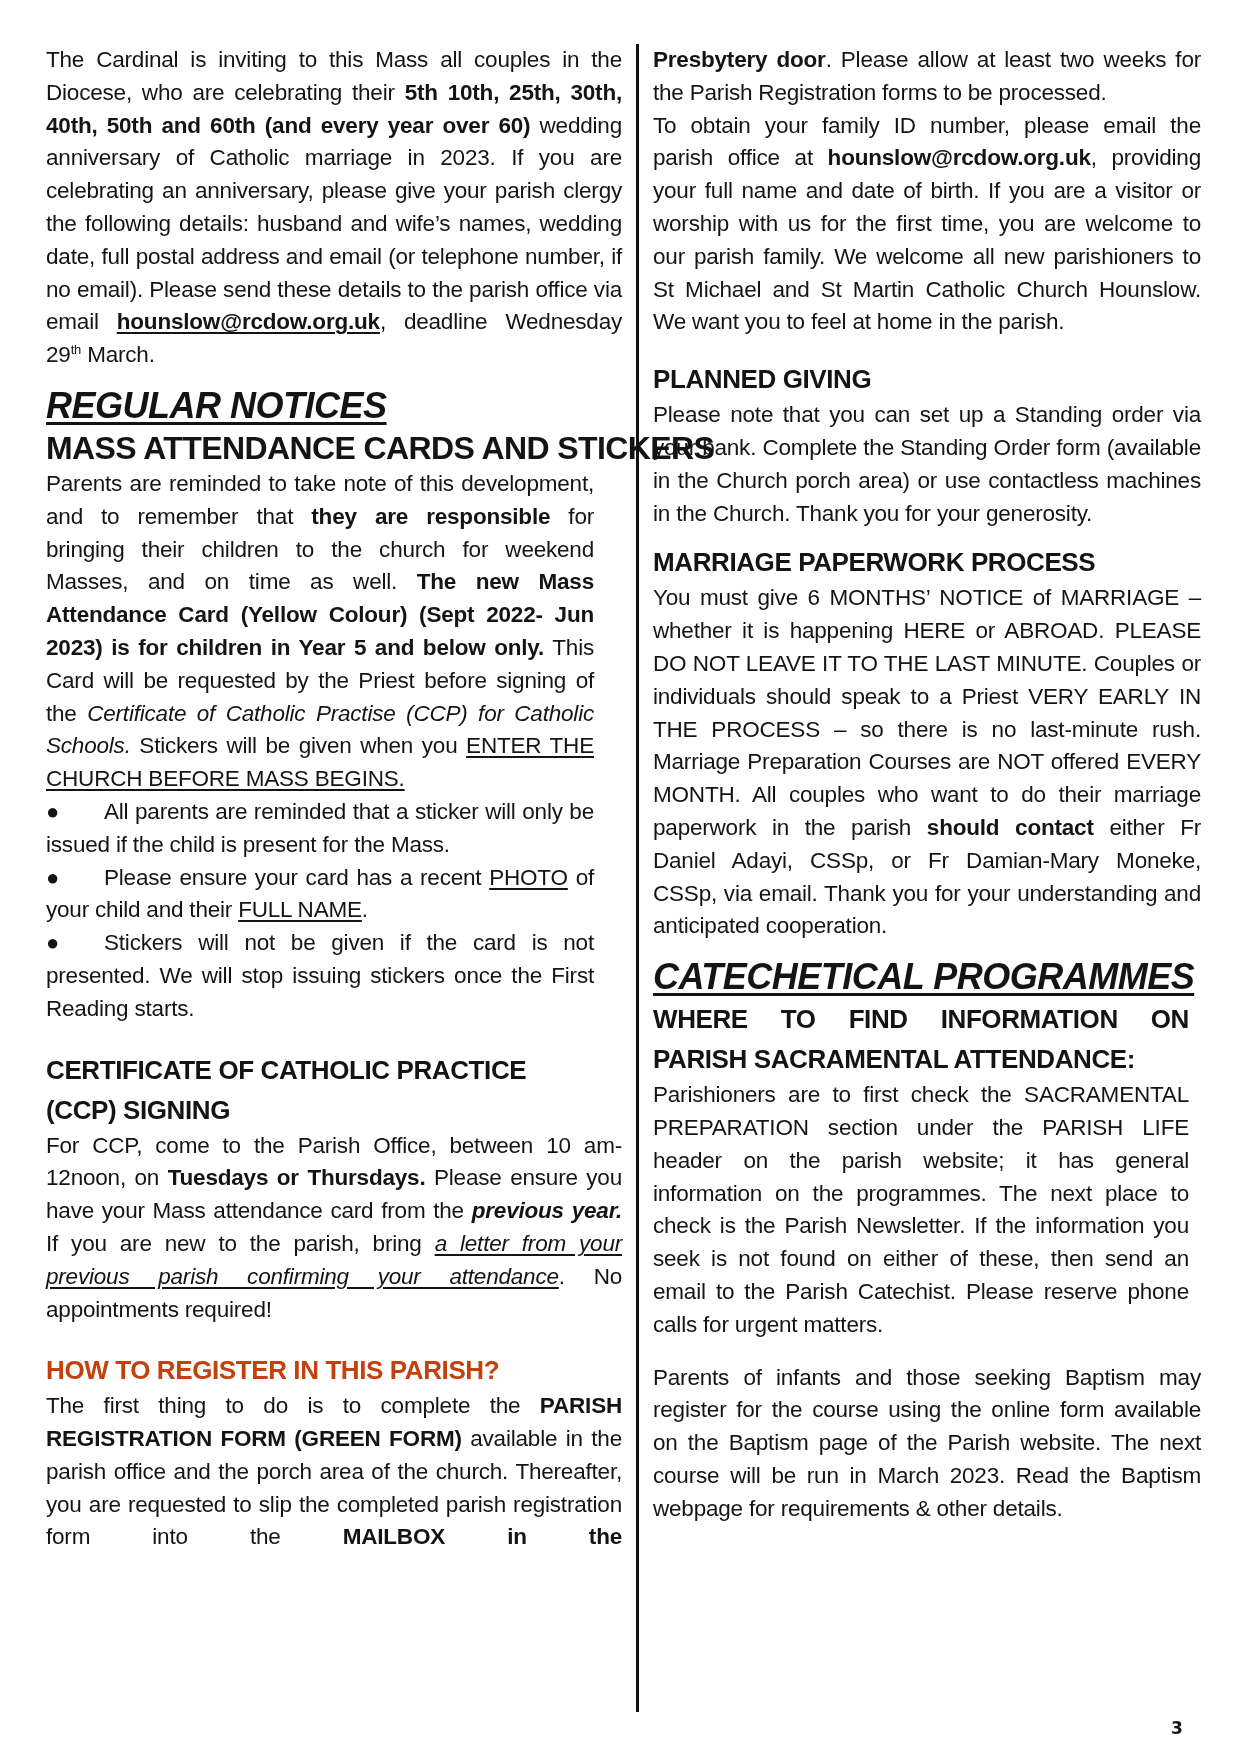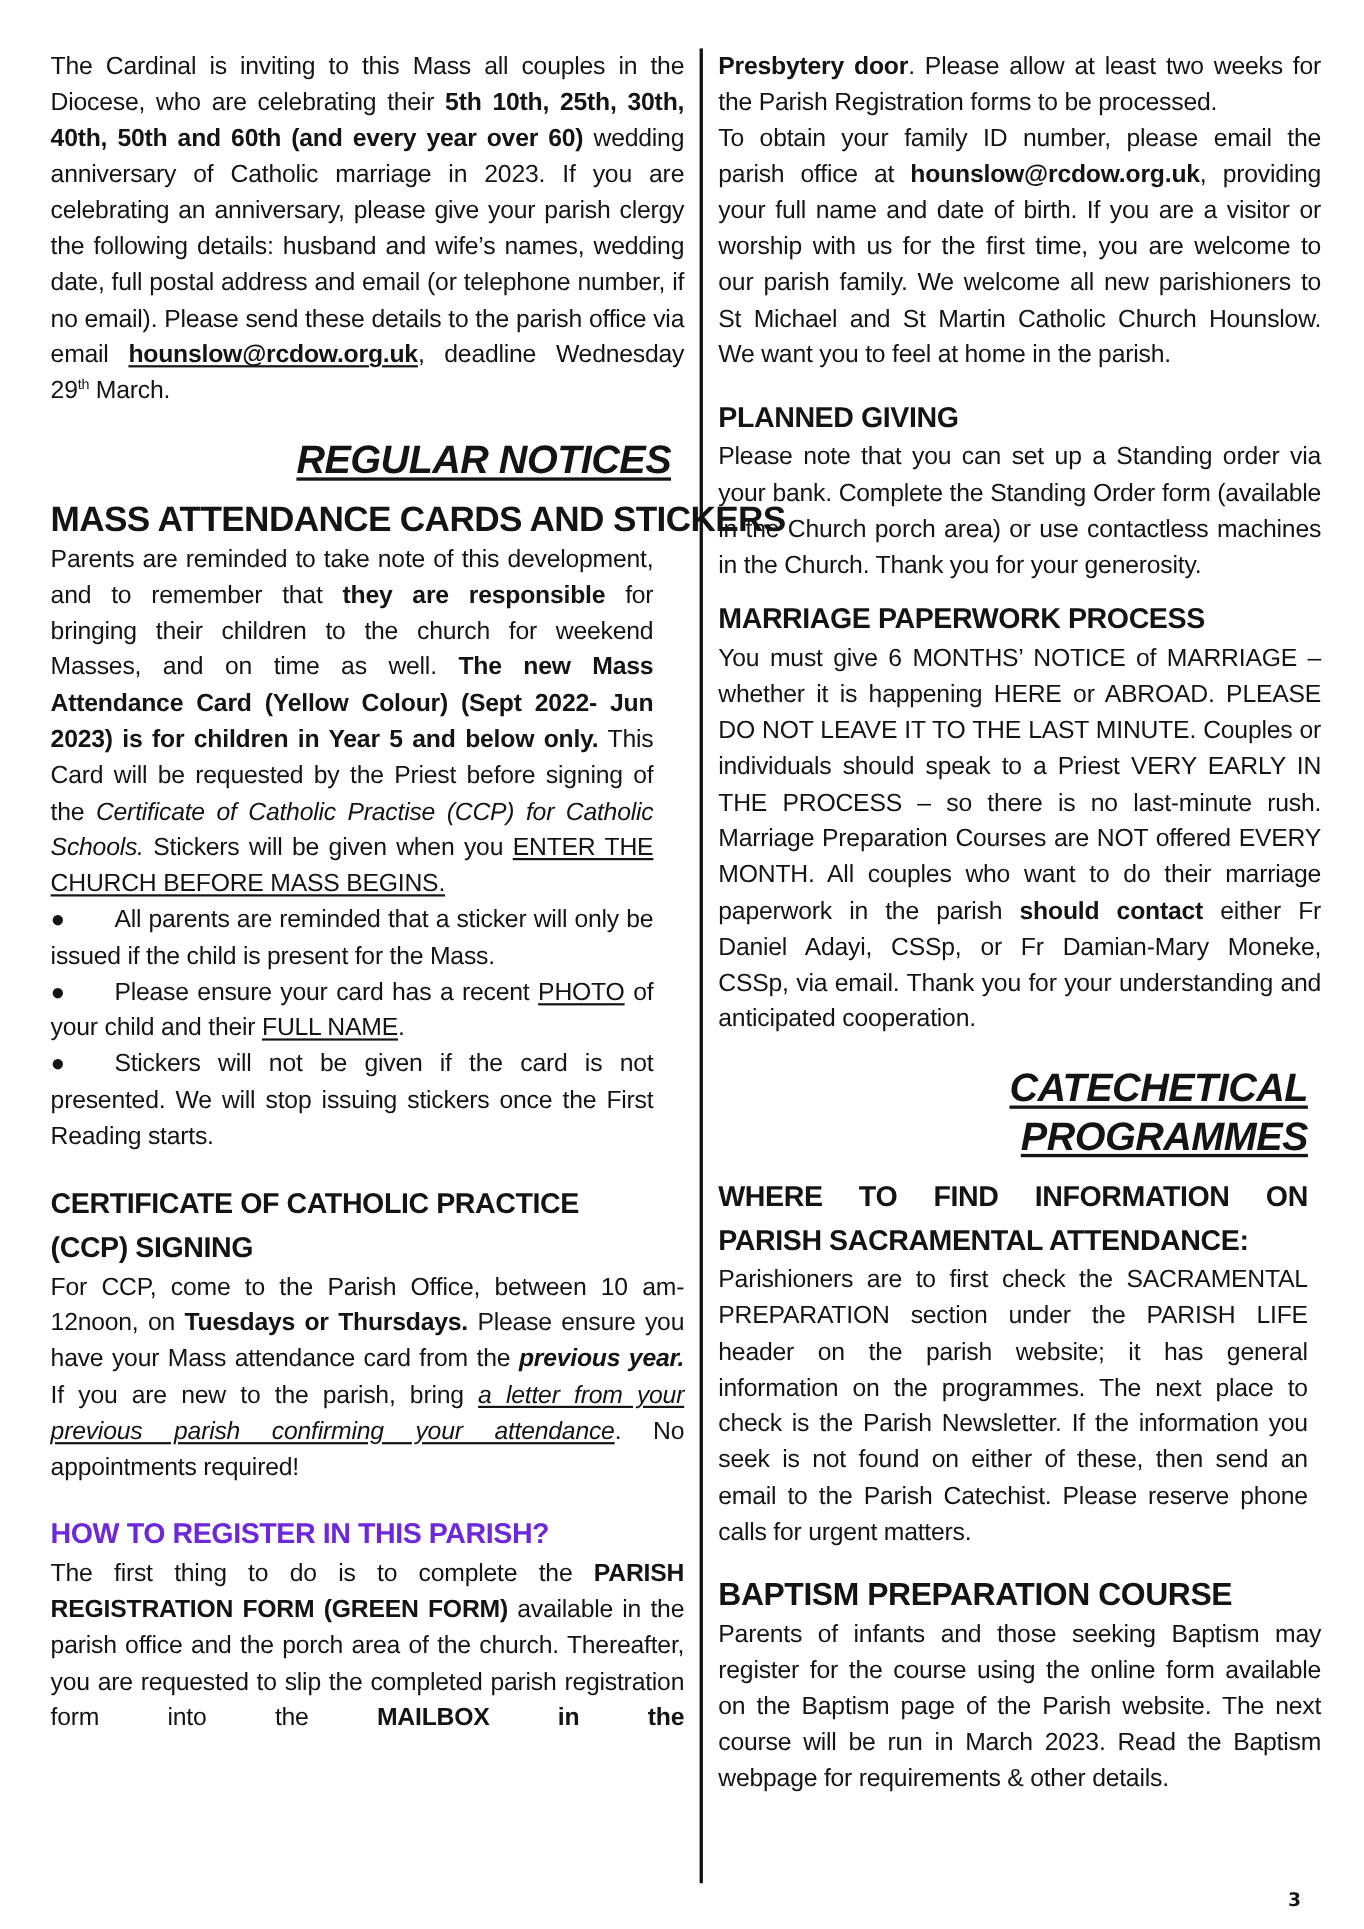--- a/index.html
+++ b/index.html
@@ -9,23 +9,23 @@
   .col { position: absolute; top: 44px; }
   .col-left { left: 30px; width: 576px; }
   .col-right { left: 637px; width: 573px; }
   .divider { position: absolute; left: 620px; top: 44px; width: 3px; height: 1668px; background: #111; }
   p { margin: 0; font-size: 22.5px; line-height: 32.8px; text-align: justify; letter-spacing: -0.2px; }
   .right-col-text { line-height: 32.8px; }
   b { font-weight: bold; }
   .u { text-decoration: underline; text-underline-offset: 3px; }
   .ui { font-style: italic; text-decoration: underline; text-underline-offset: 3px; }
   .big-title { font-size: 36px; font-weight: bold; font-style: italic; text-decoration: underline;
-               text-underline-offset: 4px; text-align: right; margin: 12px; line-height: 44px; letter-spacing: -0.5px; }
+               text-underline-offset: 4px; text-align: left; margin: 0; line-height: 44px; letter-spacing: -0.5px; }
   .sec-h { font-size: 26px; font-weight: bold; margin: 0; line-height: 40px; letter-spacing: -0.4px; }
-  .sec-h.gray { color: #6d28d9; }
+  .sec-h.gray { color: #c2410c; }
   .sec-h.just { text-align: justify; text-align-last: justify; }
   .bullet-dot { width: 58px; flex: none; font-size: 22px; }
   .gap-s { height: 12px; }
   .gap-m { height: 20px; }
   .gap-l { height: 24px; }
   sup { font-size: 13px; line-height: 0; }
   .page-num { position: absolute; left: 1155px; top: 1718px; font-size: 17px; font-weight: bold;
               font-family: "DejaVu Sans", sans-serif; }
 </style>
 </head>
@@ -77,19 +77,18 @@
       <div class="gap-s"></div>
       <h1 class="big-title">CATECHETICAL PROGRAMMES</h1>
     </div>
     <div style="width:536px;">
       <h2 class="sec-h just">WHERE TO FIND INFORMATION ON</h2>
       <h2 class="sec-h">PARISH SACRAMENTAL ATTENDANCE:</h2>
       <p>Parishioners are to first check the SACRAMENTAL PREPARATION section under the PARISH LIFE header on the parish website; it has general information on the programmes. The next place to check is the Parish Newsletter. If the information you seek is not found on either of these, then send an email to the Parish Catechist. Please reserve phone calls for urgent matters.</p>
     </div>
     <div style="width:548px;">
       <div class="gap-m"></div>
-      <h2 class="sec-h" style="font-size:29px;">BAPTISM PREPARATION COURSE</h2>
       <p>Parents of infants and those seeking Baptism may register for the course using the online form available on the Baptism page of the Parish website. The next course will be run in March 2023. Read the Baptism webpage for requirements &amp; other details.</p>
     </div>
   </div>
 
   <div class="page-num">3</div>
 </div>
 
 </body></html>

